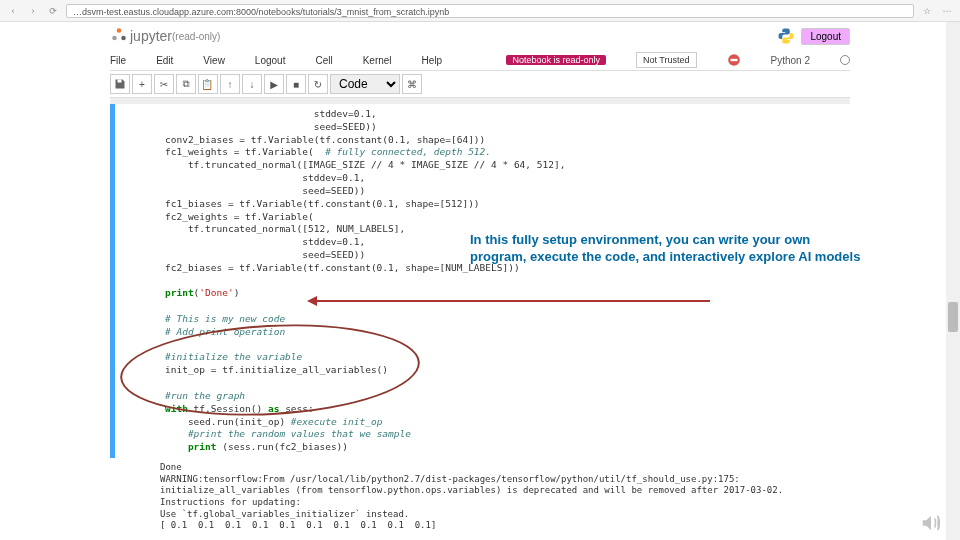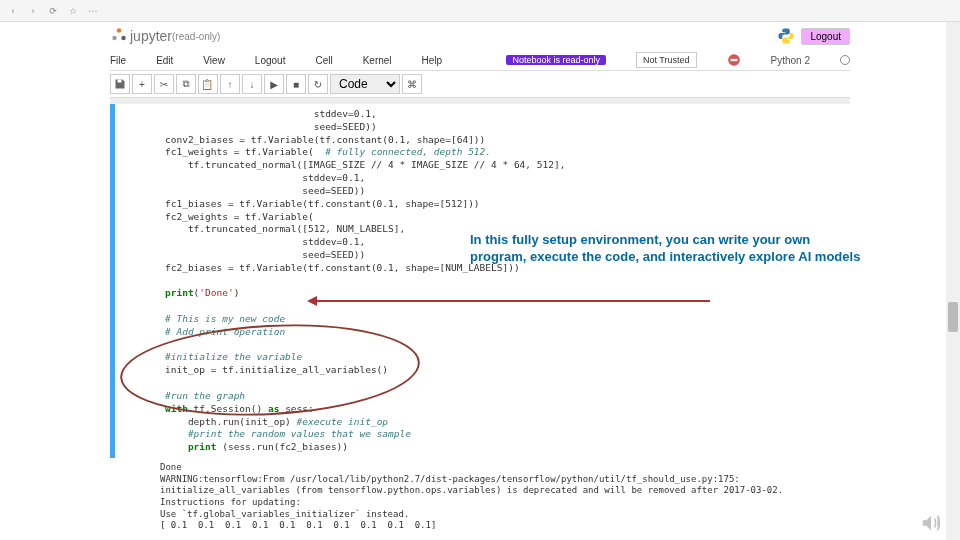--- a/index.html
+++ b/index.html
@@ -12,21 +12,21 @@
 .jlogo { display: flex; align-items: center; gap: 2px; }
 .jlogo-text { font-size: 14px; color: #757575; font-weight: 400; }
 .jlogo-icon svg { width: 18px; height: 18px; }
 .nb-title { font-size: 14px; color: #333; }
 .readonly { font-size: 10px; color: #888; }
 .right-head { margin-left: auto; display: flex; align-items: center; gap: 6px; }
 .python-logo { width: 18px; height: 18px; }
 .logout-btn { border: 1px solid #ccc; padding: 2px 8px; font-size: 10px; background: #f0abfc; border-radius: 2px; }
 .menubar { display: flex; align-items: center; border-bottom: 1px solid #ddd; padding: 2px 0; font-size: 10px; color: #333; gap: 30px; }
 .menubar .spacer { flex: 1; }
-.trust-badge { background: #6d28d9; color: #fff; padding: 0 6px; font-size: 9px; border-radius: 2px; }
+.trust-badge { background: #be185d; color: #fff; padding: 0 6px; font-size: 9px; border-radius: 2px; }
 .nottrusted { border: 1px solid #ccc; padding: 2px 6px; font-size: 9px; }
 .noentry { width: 14px; height: 14px; }
 .kernel { font-size: 10px; color: #555; }
 .toolbar { display: flex; align-items: center; padding: 3px 0; border-bottom: 1px solid #ddd; gap: 2px; }
 .tbtn { border: 1px solid #ccc; background: #fff; width: 20px; height: 20px; display: flex; align-items: center; justify-content: center; font-size: 10px; color: #555; }
 .tsel { border: 1px solid #ccc; height: 20px; font-size: 12px; padding: 0 4px; width: 70px; }
 .content { background: #eee; padding: 6px 0 0 0; position: relative; height: 470px; overflow: hidden; }
 .cell-wrap { background: #fff; margin: 0 0; border-left: 5px solid #42A5F5; padding: 4px 10px 4px 50px; position: relative; }
 .code { font-family: "Menlo", "Consolas", monospace; font-size: 9.5px; line-height: 1.35; white-space: pre; color: #333; }
 .c-kw { color: #008000; font-weight: bold; }
@@ -48,20 +48,21 @@
 </style>
 </head>
 <body>
 
 <div class="bg-pattern"></div>
 
 <div class="browser-bar">
   <span class="nav-icon">‹</span>
   <span class="nav-icon">›</span>
   <span class="nav-icon">⟳</span>
+  <div class="url-bar">…dsvm-test.eastus.cloudapp.azure.com:8000/notebooks/tutorials/3_mnist_from_scratch.ipynb</div>
   <span class="nav-icon">☆</span>
   <span class="nav-icon">⋯</span>
 </div>
 
 <div class="page">
   <div class="jheader">
     <span class="jlogo">
       <span class="jlogo-icon"><svg viewBox="0 0 24 24">
             <circle cx="12" cy="6" r="3" fill="#F37726"></circle>
             <circle cx="6" cy="16" r="3" fill="#9E9E9E"></circle>
@@ -137,21 +138,21 @@
 <span class="c-kw">print</span>(<span class="c-str">'Done'</span>)
 <span></span>
 <span class="c-cm"># This is my new code</span>
 <span class="c-cm"># Add print operation</span>
 <span></span>
 <span class="c-cm">#initialize the variable</span>
 <span>init_op = tf.initialize_all_variables()</span>
 <span></span>
 <span class="c-cm">#run the graph</span>
 <span class="c-kw">with</span> tf.Session() <span class="c-kw">as</span> sess:
-<span>    depth.run(init_op) </span><span class="c-cm">#execute init_op</span>
+<span>    seed.run(init_op) </span><span class="c-cm">#execute init_op</span>
 <span>    </span><span class="c-cm">#print the random values that we sample</span>
     <span class="c-kw">print</span> (sess.run(fc2_biases))</div>
     </div>
     <div class="out"><span>Done</span>
 <span>WARNING:tensorflow:From /usr/local/lib/python2.7/dist-packages/tensorflow/python/util/tf_should_use.py:175: initialize_all_variables (from tensorflow.python.ops.variables) is deprecated and will be removed after 2017-03-02.</span>
 <span>Instructions for updating:</span>
 <span>Use `tf.global_variables_initializer` instead.</span>
 <span>[ 0.1  0.1  0.1  0.1  0.1  0.1  0.1  0.1  0.1  0.1]</span></div>
     <div class="md">
       <br>

